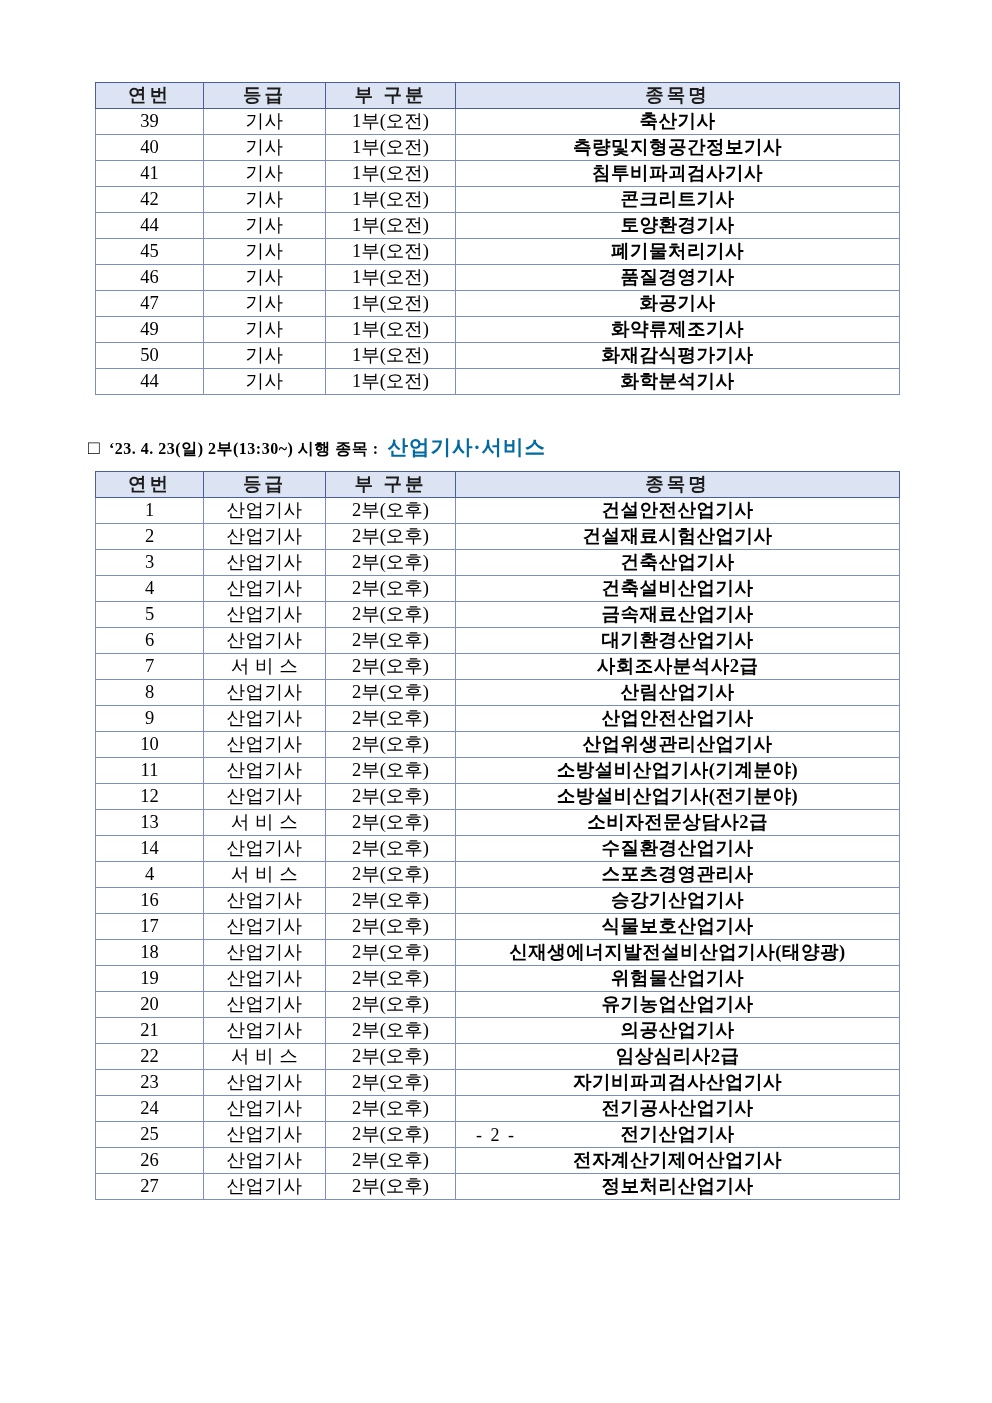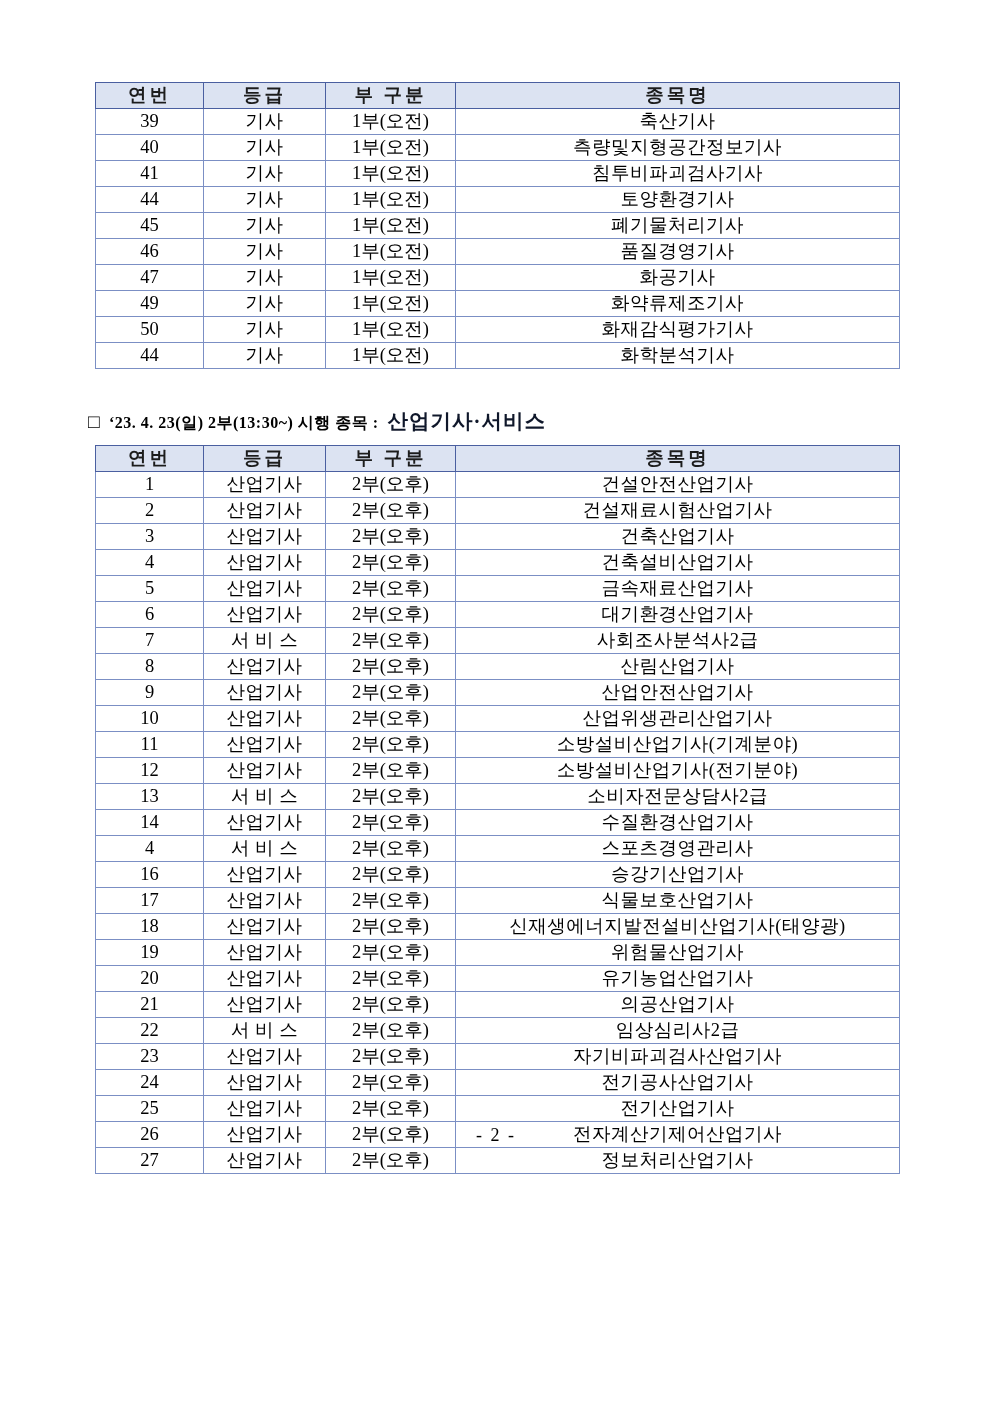--- a/index.html
+++ b/index.html
@@ -55,41 +55,42 @@
     letter-spacing: 0px;
   }
   table.doc-table tbody td.col-grade {
     letter-spacing: 0.5px;
   }
   table.doc-table tbody td.col-part {
     letter-spacing: 0px;
   }
   table.doc-table tbody td.col-name {
     letter-spacing: 0.5px;
+    font-weight: bold;
   }
   .section-heading {
     margin: 38px 0 10px 88px;
     font-size: 21px;
     font-weight: bold;
     letter-spacing: 0.5px;
     color: #000000;
     display: flex;
     align-items: baseline;
     gap: 9px;
   }
   .section-heading .box-mark {
     font-size: 19px;
     font-weight: normal;
     line-height: 1;
   }
   .section-heading .heading-text {
     font-size: 16px;
   }
   .section-heading .heading-highlight {
-    color: #0f172a;
+    color: #0369a1;
     font-size: 20.5px;
     font-weight: bold;
     letter-spacing: 1px;
   }
   .page-number {
     position: absolute;
     bottom: 46px;
     left: 0;
     width: 992px;
     text-align: center;
@@ -131,20 +132,26 @@
           <td class="col-part">1부(오전)</td>
           <td class="col-name">측량및지형공간정보기사</td>
         </tr>
         <tr>
           <td class="col-no">41</td>
           <td class="col-grade">기사</td>
           <td class="col-part">1부(오전)</td>
           <td class="col-name">침투비파괴검사기사</td>
         </tr>
         <tr>
+          <td class="col-no">42</td>
+          <td class="col-grade">기사</td>
+          <td class="col-part">1부(오전)</td>
+          <td class="col-name">콘크리트기사</td>
+        </tr>
+        <tr>
           <td class="col-no">44</td>
           <td class="col-grade">기사</td>
           <td class="col-part">1부(오전)</td>
           <td class="col-name">토양환경기사</td>
         </tr>
         <tr>
           <td class="col-no">45</td>
           <td class="col-grade">기사</td>
           <td class="col-part">1부(오전)</td>
           <td class="col-name">폐기물처리기사</td>

